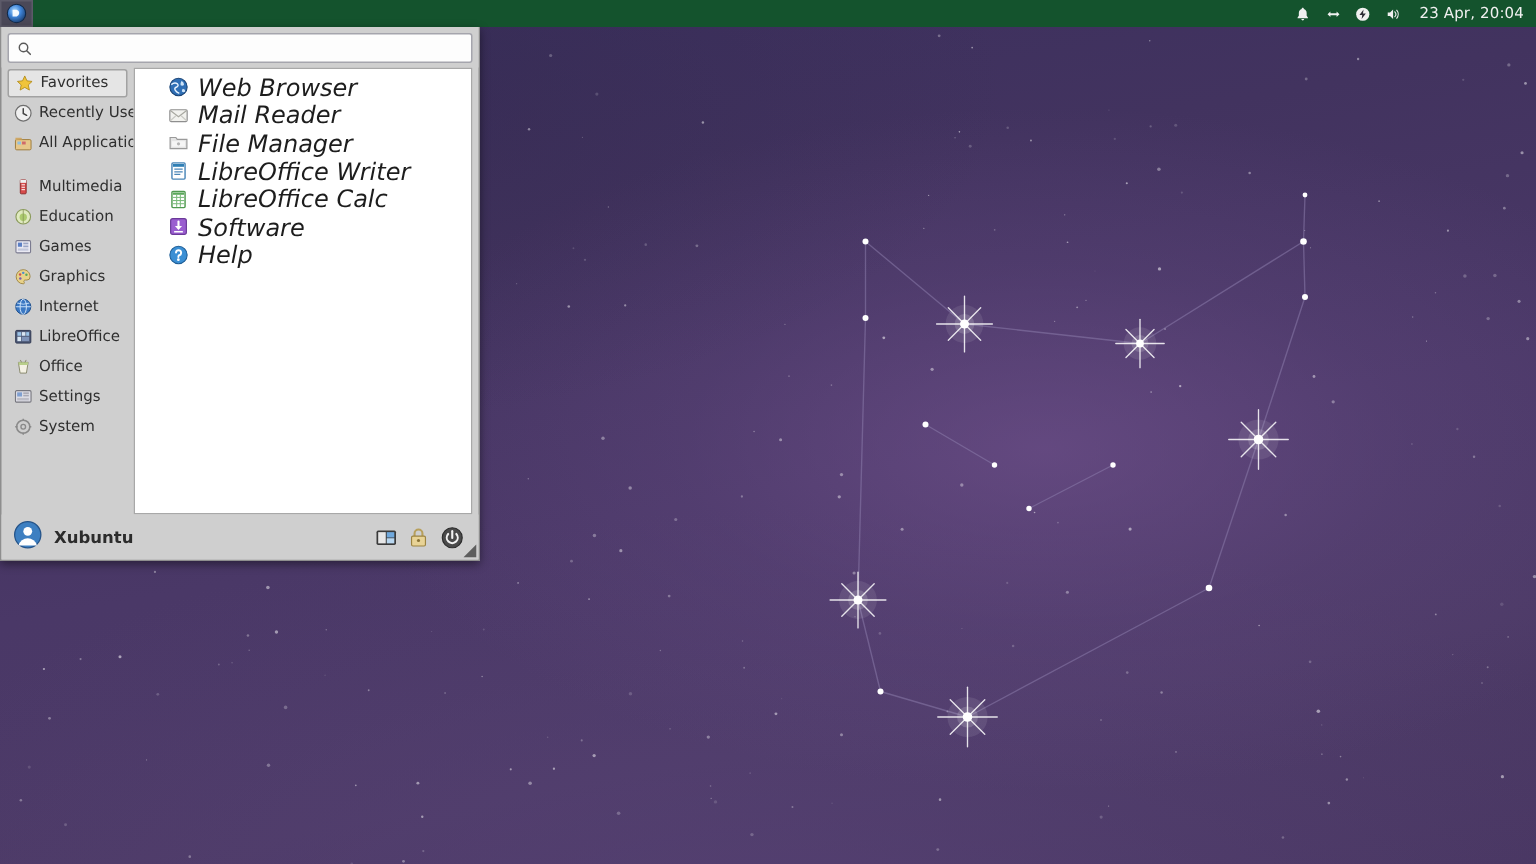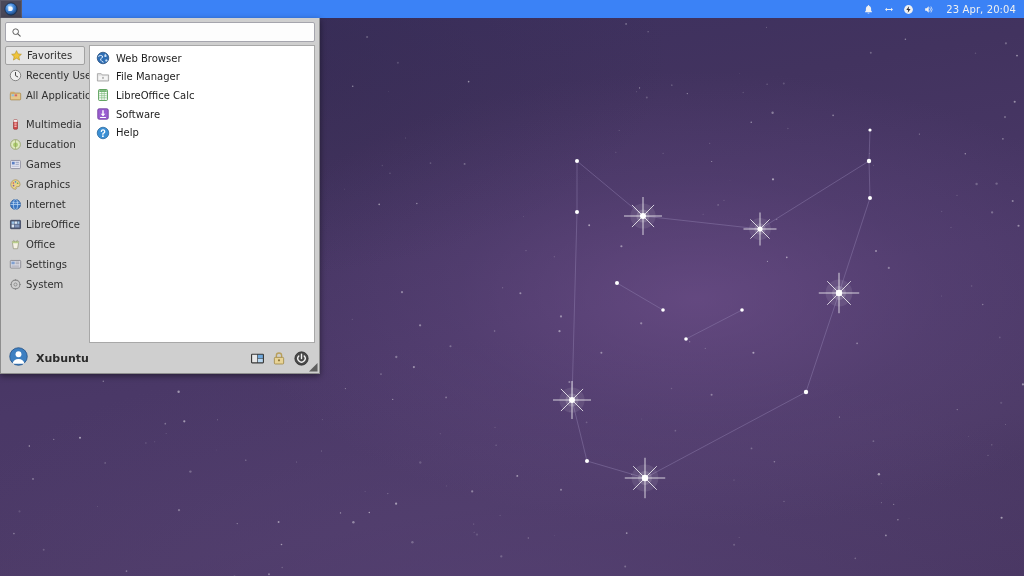--- a/index.html
+++ b/index.html
@@ -21,21 +21,21 @@
   #wallpaper::after{
     content:"";
     position:absolute; inset:0;
     background: radial-gradient(ellipse 70% 60% at 20% 10%, rgba(46,38,72,0.45) 0%, rgba(46,38,72,0) 65%);
   }
   #starfield { position: absolute; inset: 0; }
 
   
   #panel {
     position: absolute; top: 0; left: 0; width: 1024px; height: 18px;
-    background: #3b82f6;
+    background: #14532d;
     display: flex; align-items: center;
     z-index: 40;
   }
   #panel-left { display: flex; align-items: center; height: 18px; }
   .whisker-btn {
     width: 22px; height: 18px;
     display: flex; align-items: center; justify-content: center;
     background: #4a4858;
     box-shadow: inset 0 0 0 1px rgba(255,255,255,0.10);
   }
@@ -106,23 +106,23 @@
   
   #applist {
     flex: 1 1 auto; margin-left: 4px;
     background: #ffffff;
     border: 1px solid #a8a8a8;
     padding: 3px 0 0 0;
     overflow: hidden;
   }
   .app {
     display: flex; align-items: center; gap: 6px;
-    height: 18.6px; padding-left: 6px;
-    font-size: 10px; color: #1d1d1d;
-    white-space: nowrap; cursor: default;
+    height: 18.6px; padding-left: 22px;
+    font-size: 16px; color: #1d1d1d;
+    white-space: nowrap; cursor: default; font-style: italic;
   }
   .app .ai { width: 14px; height: 14px; flex: 0 0 14px; display:flex; align-items:center; justify-content:center; }
 
   
   #menu-footer {
     height: 30px; flex: 0 0 30px;
     background: #cfcfcf;
     display: flex; align-items: center;
     padding: 0 4px 0 8px;
     position: relative;
@@ -651,26 +651,49 @@
               <path d="M2.5 6.2 Q5 4.2 7.2 5.6 Q8.4 7 6.6 8 Q4.4 8.8 5.6 10.6 Q6.6 12.2 8.6 12.9" fill="none" stroke="#e8f3ff" stroke-width="1.1"></path>
               <path d="M10.4 3.2 Q12.4 4.6 12.2 6.4 Q11 7.4 9.6 6.6 Q9.2 4.8 10.4 3.2" fill="#dff0ff" opacity="0.9"></path>
               <path d="M11.4 9.4 Q13.4 9.8 13.2 11.4 Q11.8 12.6 10.6 11.4 Q10.4 10 11.4 9.4" fill="#dff0ff" opacity="0.9"></path>
             </svg>
           </span>
           <span>Web Browser</span>
         </div>
         <div class="app">
           <span class="ai">
             <svg width="14" height="14" viewBox="0 0 16 16">
+              <rect x="1.4" y="3.6" width="13.2" height="9" rx="0.9" fill="#f2f2ee" stroke="#8e8e8e" stroke-width="0.9"></rect>
+              <path d="M1.8 4.2 L8 9 L14.2 4.2" fill="none" stroke="#a8a8a0" stroke-width="0.9"></path>
+              <path d="M1.8 12 L6 8.2" stroke="#c8c8c2" stroke-width="0.8" fill="none"></path>
+              <path d="M14.2 12 L10 8.2" stroke="#c8c8c2" stroke-width="0.8" fill="none"></path>
+            </svg>
+          </span>
+          <span>Mail Reader</span>
+        </div>
+        <div class="app">
+          <span class="ai">
+            <svg width="14" height="14" viewBox="0 0 16 16">
               <path d="M1.6 4.2 L6 4.2 L7 5.6 L14.4 5.6 L14.4 12.6 L1.6 12.6 Z" fill="#e4e4e4" stroke="#9a9a9a" stroke-width="0.9"></path>
               <rect x="3" y="7" width="10" height="4.2" fill="#f5f5f5"></rect>
               <circle cx="8" cy="9" r="1.2" fill="#b4b4b4"></circle>
             </svg>
           </span>
           <span>File Manager</span>
+        </div>
+        <div class="app">
+          <span class="ai">
+            <svg width="14" height="14" viewBox="0 0 16 16">
+              <rect x="3" y="1.8" width="10" height="12.4" rx="0.8" fill="#ffffff" stroke="#4a86b8" stroke-width="1.1"></rect>
+              <rect x="3.8" y="2.6" width="8.4" height="2.2" fill="#2f7fb5"></rect>
+              <line x1="4.8" y1="6.6" x2="11.2" y2="6.6" stroke="#4a86b8" stroke-width="0.9"></line>
+              <line x1="4.8" y1="8.6" x2="11.2" y2="8.6" stroke="#4a86b8" stroke-width="0.9"></line>
+              <line x1="4.8" y1="10.6" x2="9.4" y2="10.6" stroke="#4a86b8" stroke-width="0.9"></line>
+            </svg>
+          </span>
+          <span>LibreOffice Writer</span>
         </div>
         <div class="app">
           <span class="ai">
             <svg width="14" height="14" viewBox="0 0 16 16">
               <rect x="3" y="1.8" width="10" height="12.4" rx="0.8" fill="#ffffff" stroke="#4f9a4f" stroke-width="1.1"></rect>
               <rect x="3.8" y="2.6" width="8.4" height="1.8" fill="#5aa85a"></rect>
               <line x1="3.8" y1="6.4" x2="12.2" y2="6.4" stroke="#7cbb7c" stroke-width="0.8"></line>
               <line x1="3.8" y1="8.8" x2="12.2" y2="8.8" stroke="#7cbb7c" stroke-width="0.8"></line>
               <line x1="3.8" y1="11.2" x2="12.2" y2="11.2" stroke="#7cbb7c" stroke-width="0.8"></line>
               <line x1="6.6" y1="4.6" x2="6.6" y2="13.6" stroke="#7cbb7c" stroke-width="0.8"></line>

